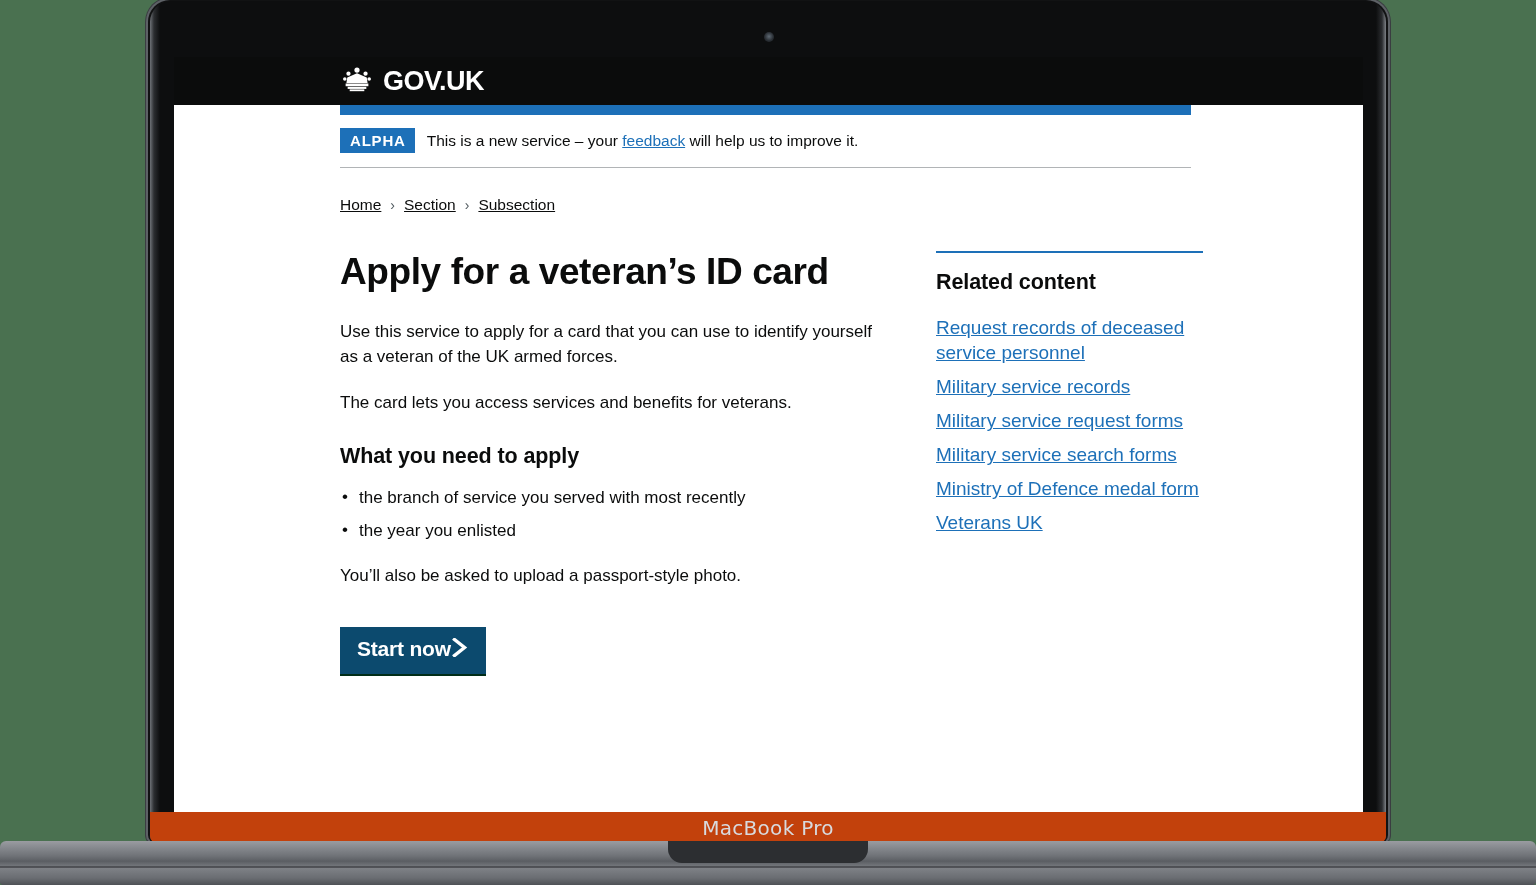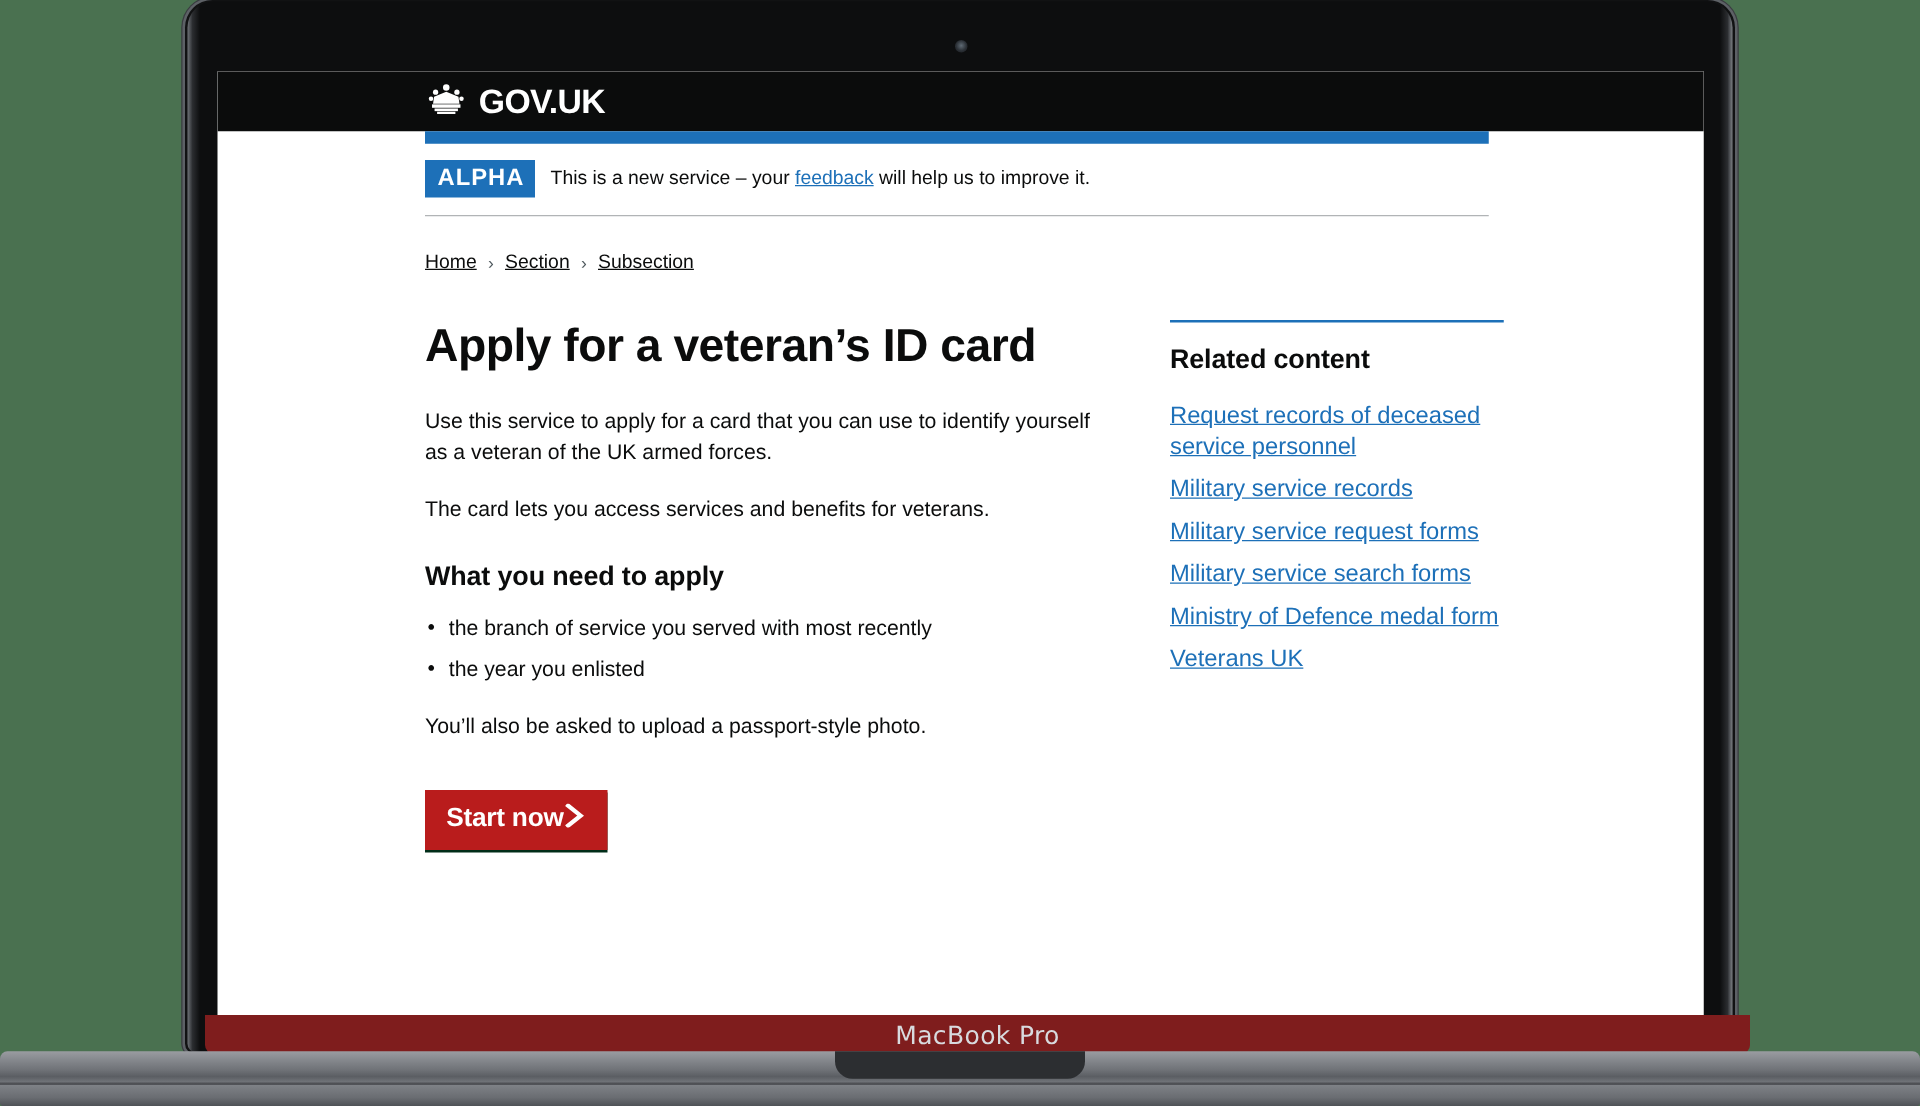--- a/index.html
+++ b/index.html
@@ -57,25 +57,25 @@
     left: 174px;
     top: 57px;
     width: 1189px;
     height: 755px;
     background: #ffffff;
     overflow: hidden;
   }
 
   .chin {
     position: absolute;
-    left: 164px;
+    left: 150px;
     top: 812px;
     width: 1236px;
     height: 31px;
-    background: #7f1d1d;
+    background: #c2410c;
     display: flex;
     align-items: center;
     justify-content: center;
     border-radius: 0 0 7px 7px;
   }
 
   .chin-label {
     color: #d8dade;
     font-size: 20px;
     letter-spacing: 0.3px;
@@ -152,21 +152,21 @@
     display: flex;
     align-items: center;
     gap: 12px;
     padding: 13px 0 14px 0;
     border-bottom: 1px solid #b1b4b6;
   }
 
   .phase-tag {
     background: #1d70b8;
     color: #ffffff;
-    font-size: 19px;
+    font-size: 15px;
     font-weight: bold;
     letter-spacing: 0.8px;
     padding: 4px 9px 4px 10px;
     display: inline-block;
   }
 
   .phase-text {
     font-size: 15.5px;
     color: #0b0c0c;
   }
@@ -246,21 +246,21 @@
     position: absolute;
     left: 2px;
     top: -1px;
     font-size: 17px;
   }
 
   .start-button {
     display: inline-flex;
     align-items: center;
     gap: 1px;
-    background: #b91c1c;
+    background: #0c4a6e;
     color: #ffffff;
     font-size: 21px;
     font-weight: bold;
     letter-spacing: -0.2px;
     padding: 10px 17px 12px 17px;
     border: none;
     box-shadow: 0 2px 0 #002d18;
     margin-top: 16px;
     cursor: pointer;
     font-family: "Liberation Sans", sans-serif;

